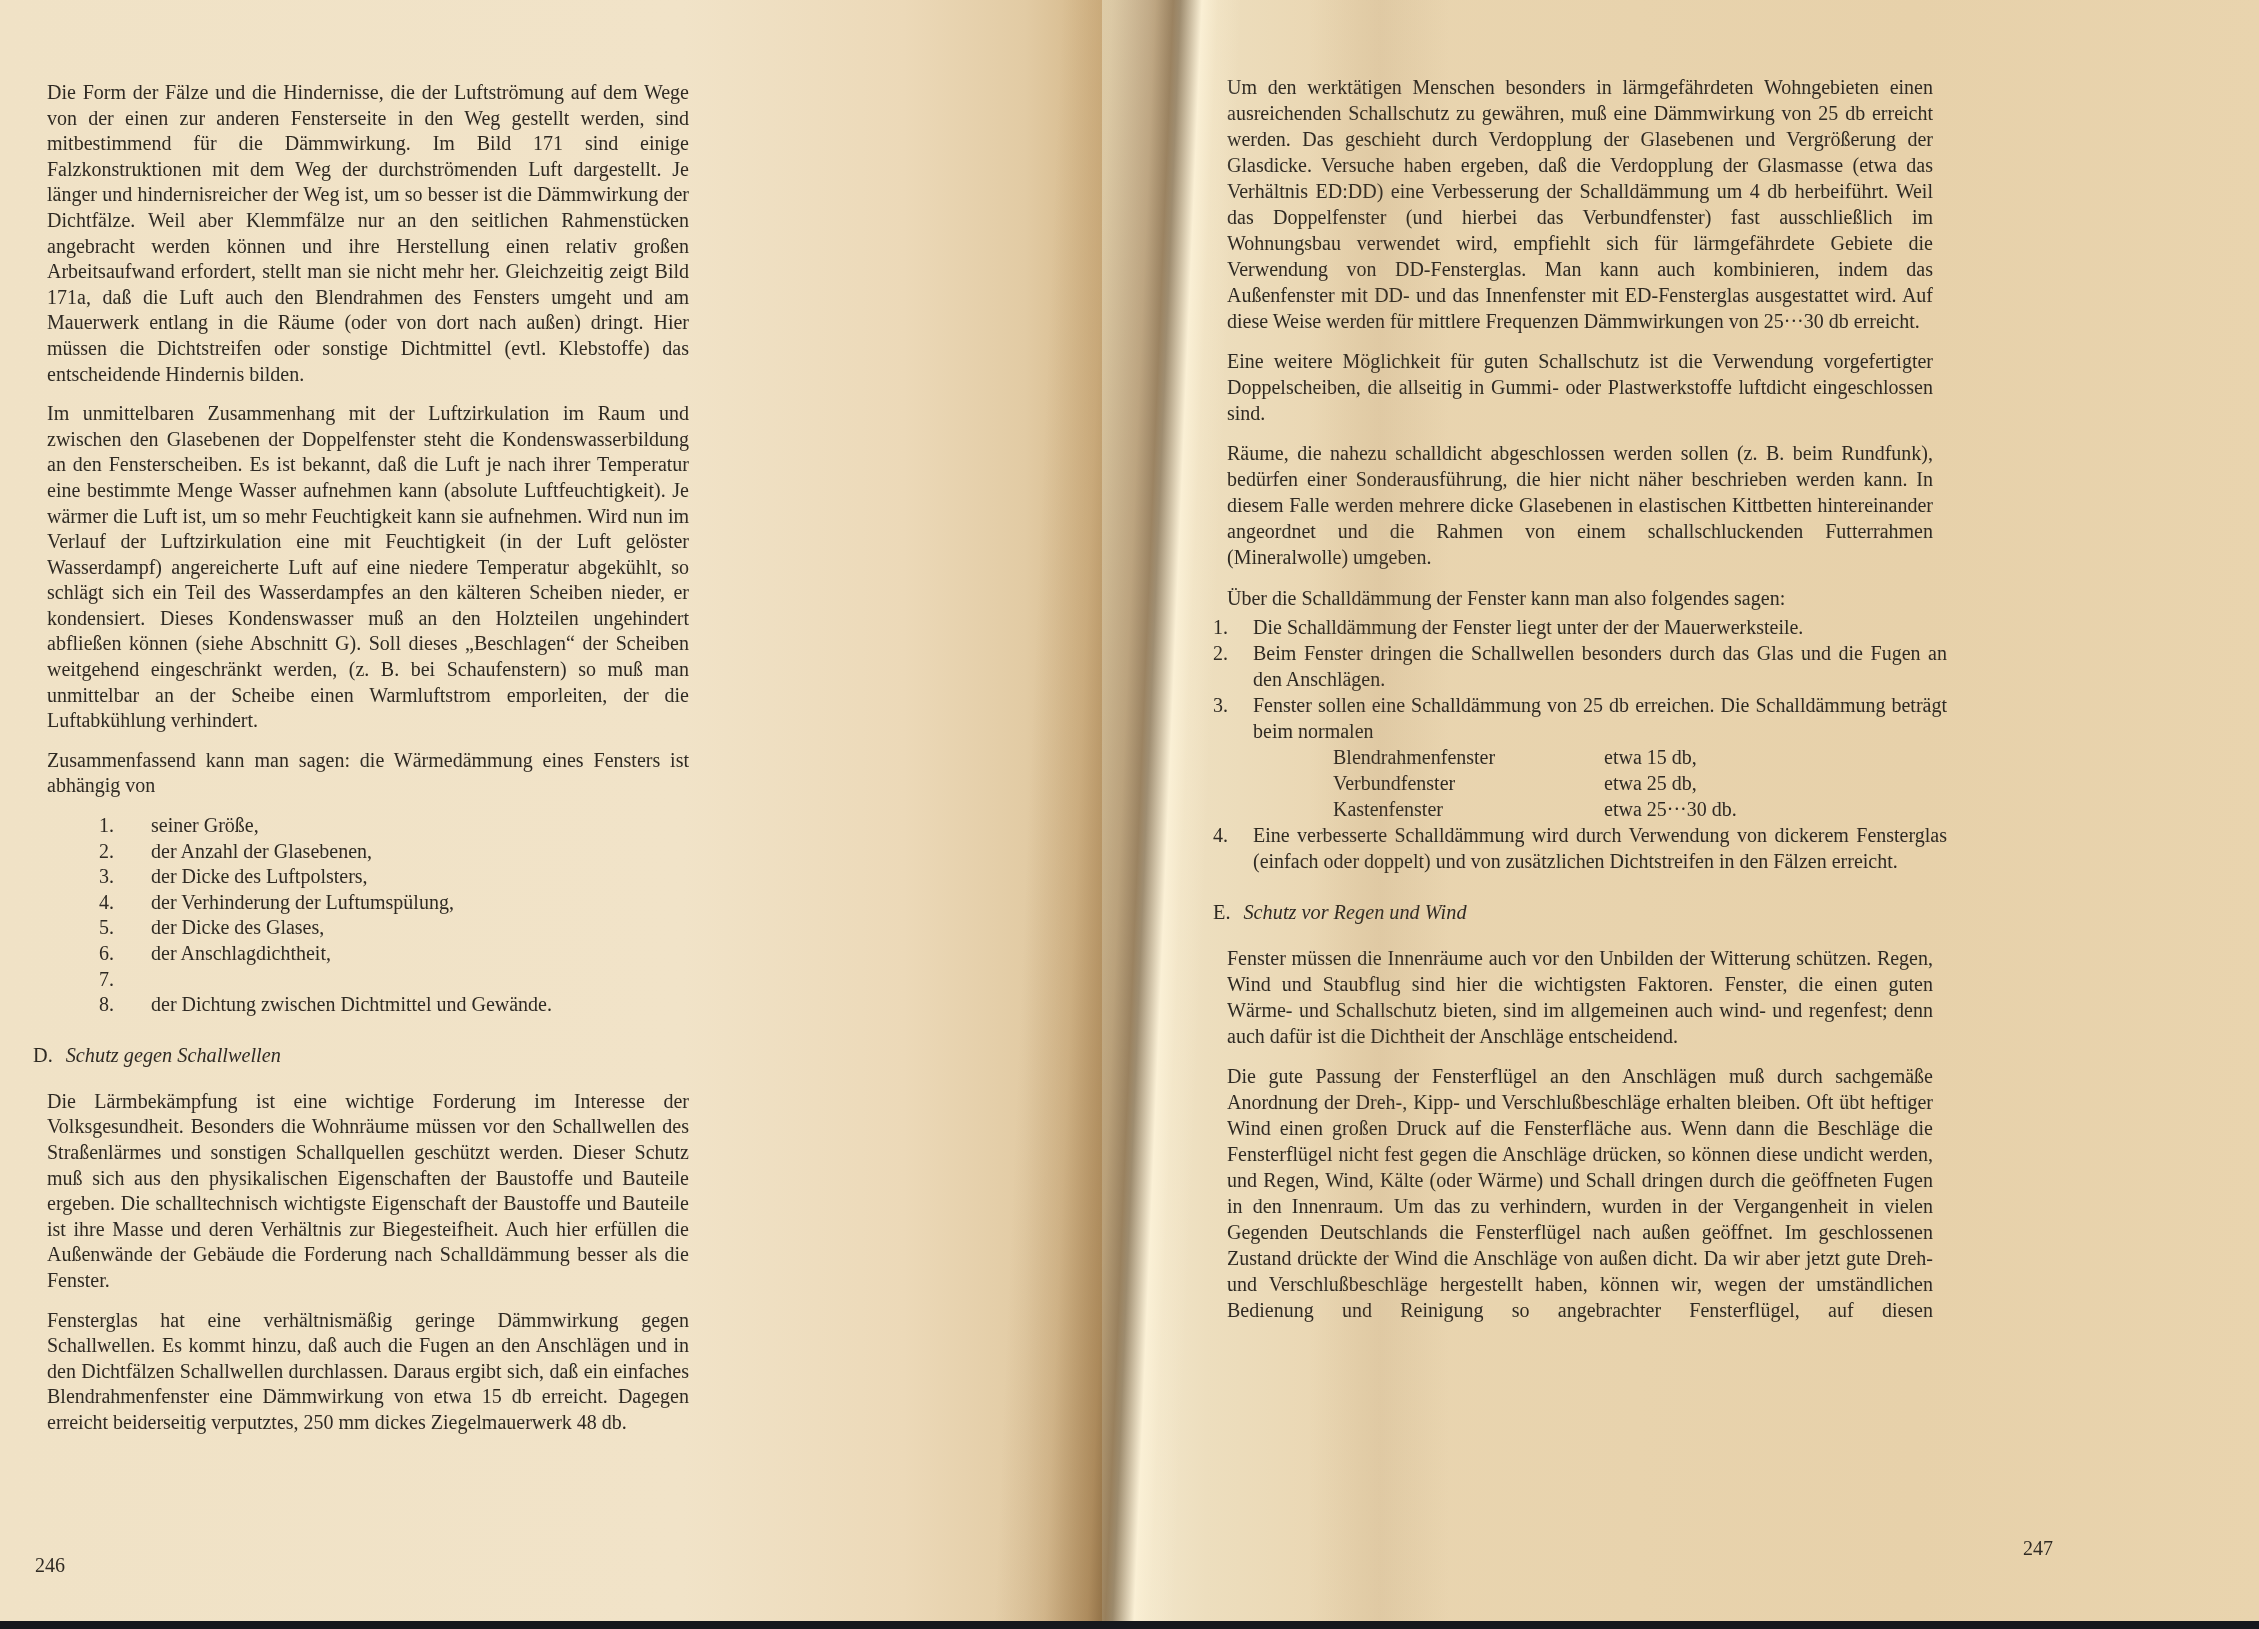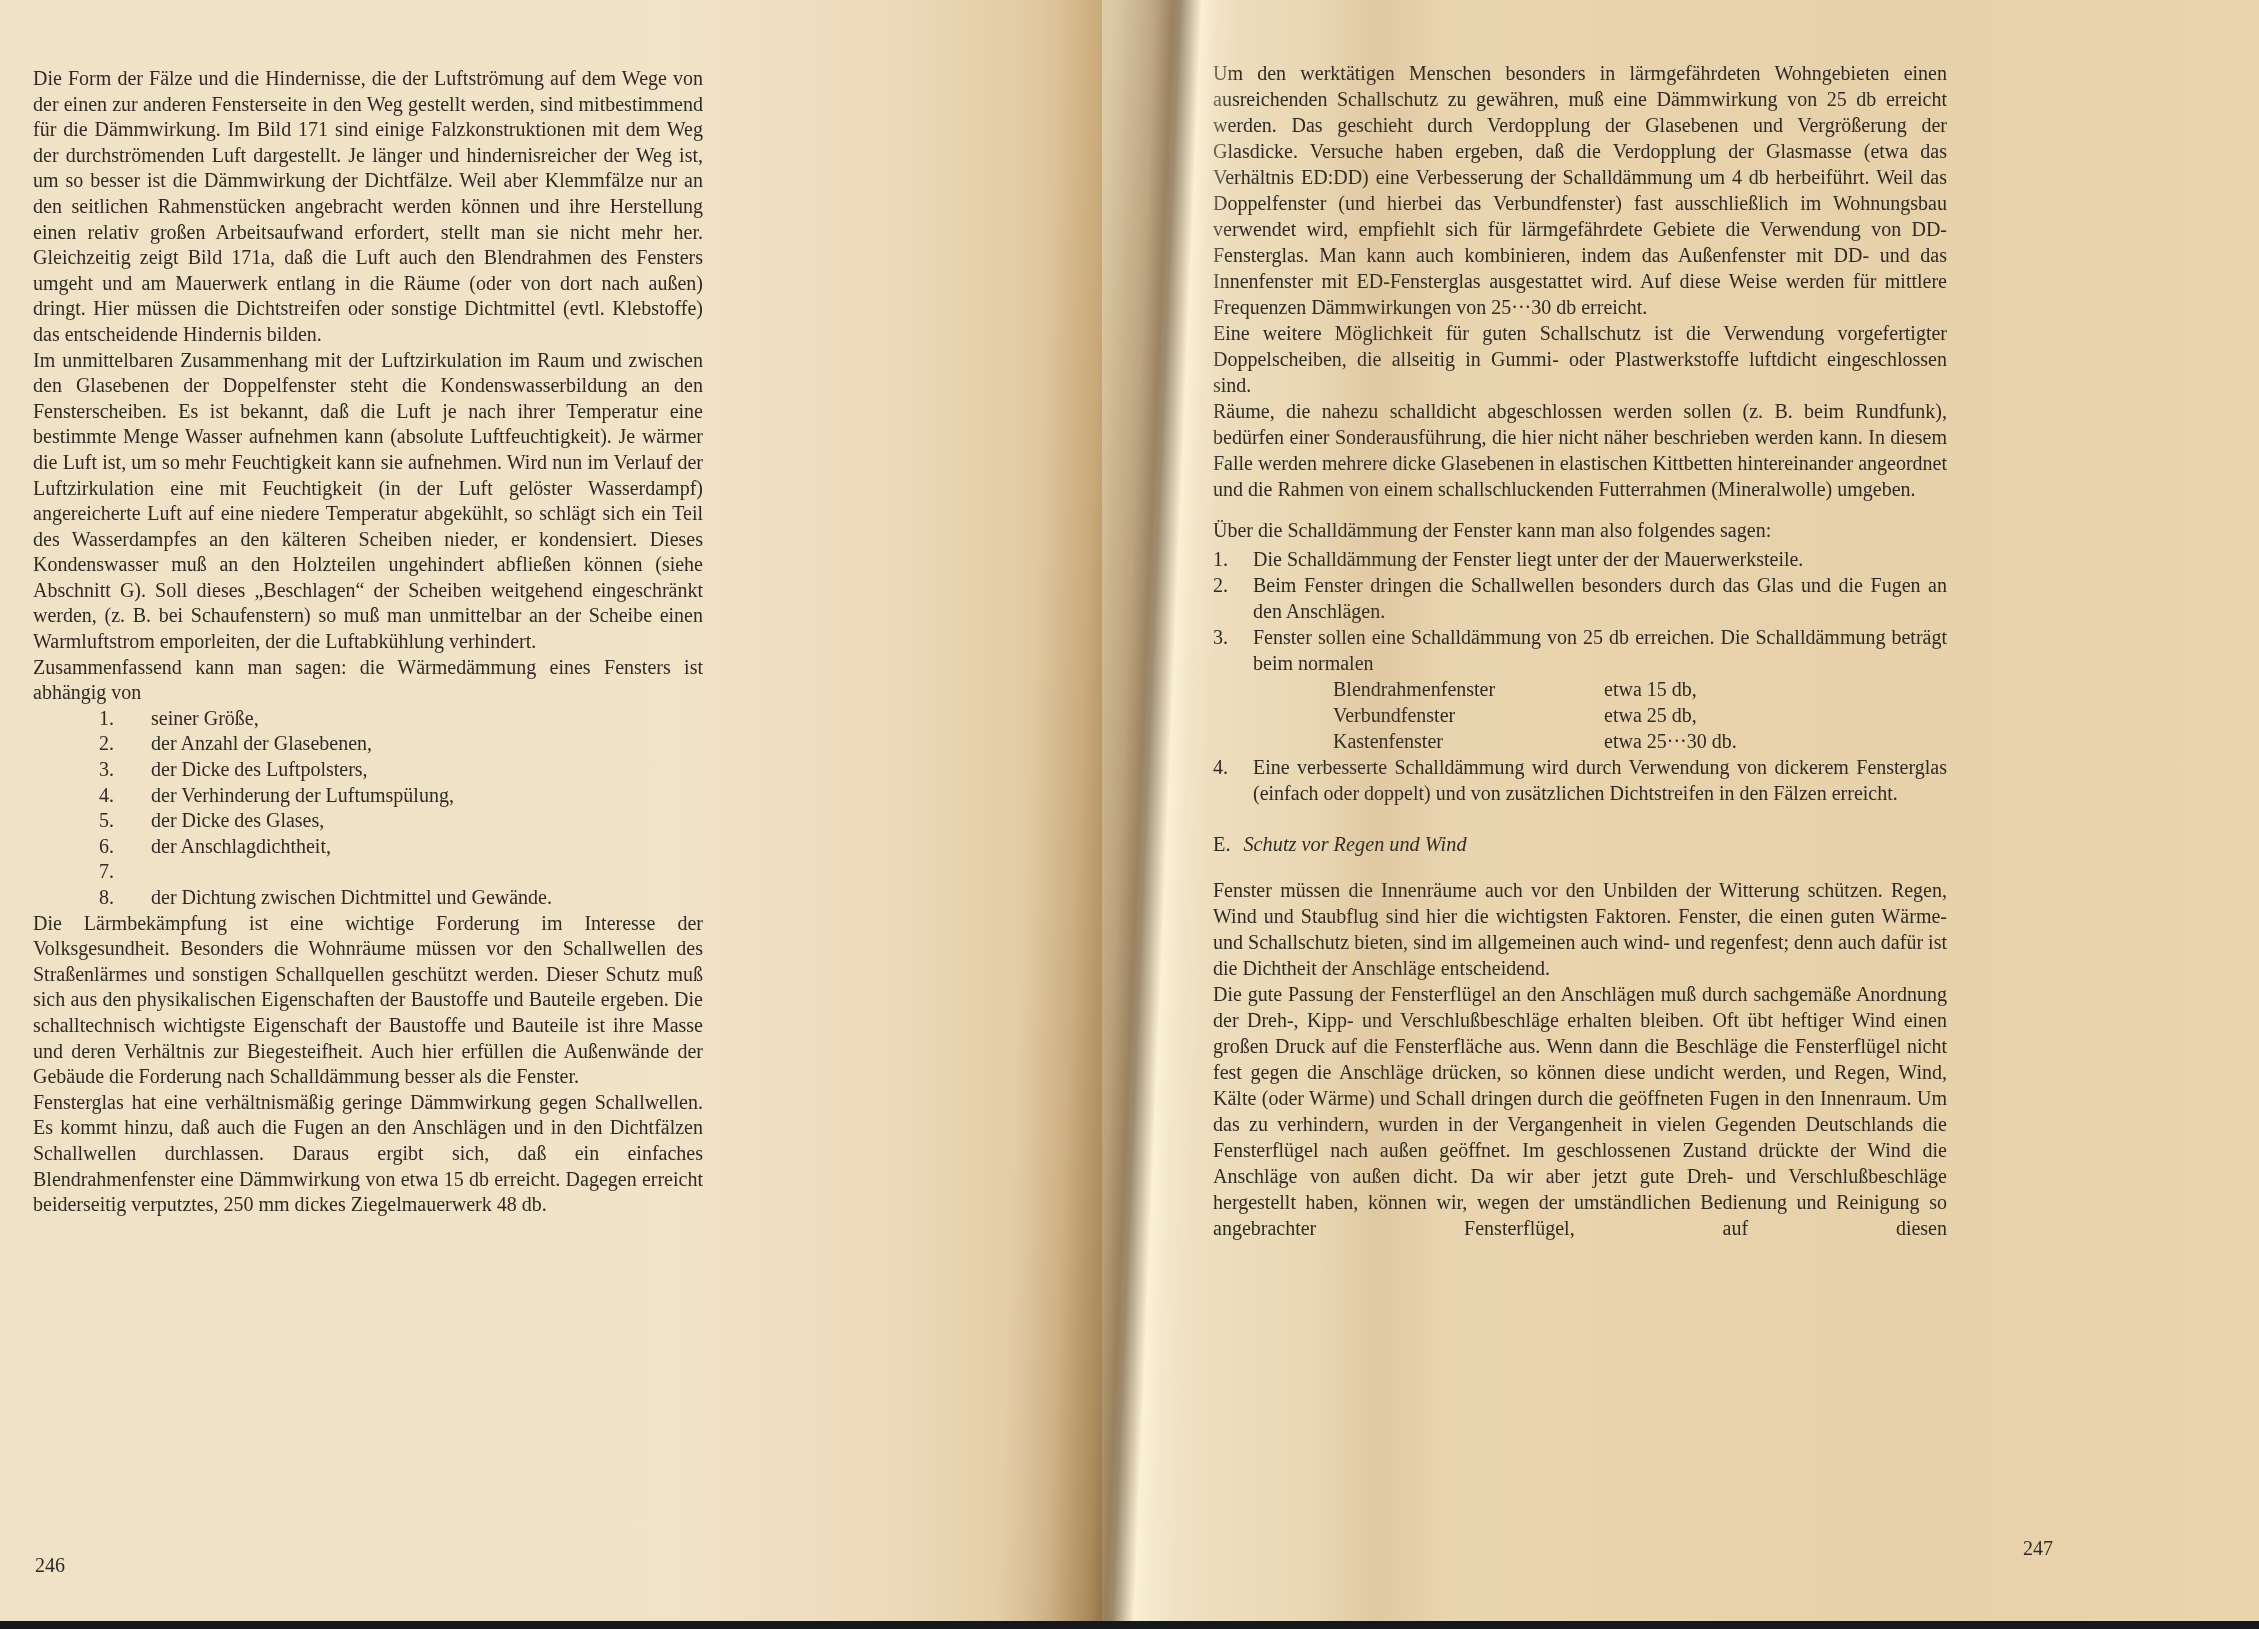--- a/index.html
+++ b/index.html
@@ -35,21 +35,21 @@
   .right-crease{
     position:absolute;left:1309px;top:0;width:141px;height:1629px;
     background:linear-gradient(90deg,rgba(140,100,55,0) 0%,rgba(140,100,55,0.10) 50%,rgba(140,100,55,0) 100%);
     pointer-events:none;
   }
   .bottom-edge{position:absolute;left:0;bottom:0;width:2260px;height:8.5px;background:#16181c;}
 
   .text-block{position:absolute;text-align:justify;hyphens:auto;-webkit-hyphens:auto;}
   .text-left{left:33px;top:66px;width:670px;font-size:20px;line-height:25.6px;}
   .text-right{left:111px;top:60px;width:734px;font-size:20px;line-height:26px;}
-  .para{margin:0;}
+  .para{margin:14px;}
   .cont-last{text-align-last:justify;}
 
   .olist{margin:0;}
   .li{display:flex;}
   .li .num{flex:0 0 52px;margin-left:66px;}
   .li .itxt{flex:1 1 auto;text-align:left;}
 
   .ri{display:flex;}
   .ri .num{flex:0 0 40px;}
   .ri .itxt{flex:1 1 auto;text-align:justify;}
@@ -106,20 +106,23 @@
         </div>
         <div class="li">
           <span class="num">7.</span>
         </div>
         <div class="li">
           <span class="num">8.</span>
           <span class="itxt">der Dichtung zwischen Dichtmittel und Gewände.</span>
         </div>
       </div>
 
+      <div class="heading">
+        <span class="hletter">D.</span><span class="htitle">Schutz gegen Schallwellen</span>
+      </div>
 
       <p class="para">Die Lärmbekämpfung ist eine wichtige Forderung im Interesse der Volksgesundheit. Besonders die Wohnräume müssen vor den Schallwellen des Straßenlärmes und sonstigen Schallquellen geschützt werden. Dieser Schutz muß sich aus den physikalischen Eigenschaften der Baustoffe und Bauteile ergeben. Die schalltechnisch wichtigste Eigenschaft der Baustoffe und Bauteile ist ihre Masse und deren Verhältnis zur Biegesteifheit. Auch hier erfüllen die Außenwände der Gebäude die Forderung nach Schalldämmung besser als die Fenster.</p>
       <p class="para">Fensterglas hat eine verhältnismäßig geringe Dämmwirkung gegen Schallwellen. Es kommt hinzu, daß auch die Fugen an den Anschlägen und in den Dichtfälzen Schallwellen durchlassen. Daraus ergibt sich, daß ein einfaches Blendrahmenfenster eine Dämmwirkung von etwa 15 db erreicht. Dagegen erreicht beiderseitig verputztes, 250 mm dickes Ziegelmauerwerk 48 db.</p>
     </div>
     <div class="pagenum pn-left">246</div>
   </div>
 
   <div class="page page-right">
     <div class="text-block text-right">
       <p class="para">Um den werktätigen Menschen besonders in lärmgefährdeten Wohngebieten einen ausreichenden Schallschutz zu gewähren, muß eine Dämmwirkung von 25 db erreicht werden. Das geschieht durch Verdopplung der Glasebenen und Vergrößerung der Glasdicke. Versuche haben ergeben, daß die Verdopplung der Glasmasse (etwa das Verhältnis ED:DD) eine Verbesserung der Schalldämmung um 4 db herbeiführt. Weil das Doppelfenster (und hierbei das Verbundfenster) fast ausschließlich im Wohnungsbau verwendet wird, empfiehlt sich für lärmgefährdete Gebiete die Verwendung von DD-Fensterglas. Man kann auch kombinieren, indem das Außenfenster mit DD- und das Innenfenster mit ED-Fensterglas ausgestattet wird. Auf diese Weise werden für mittlere Frequenzen Dämmwirkungen von 25···30 db erreicht.</p>

